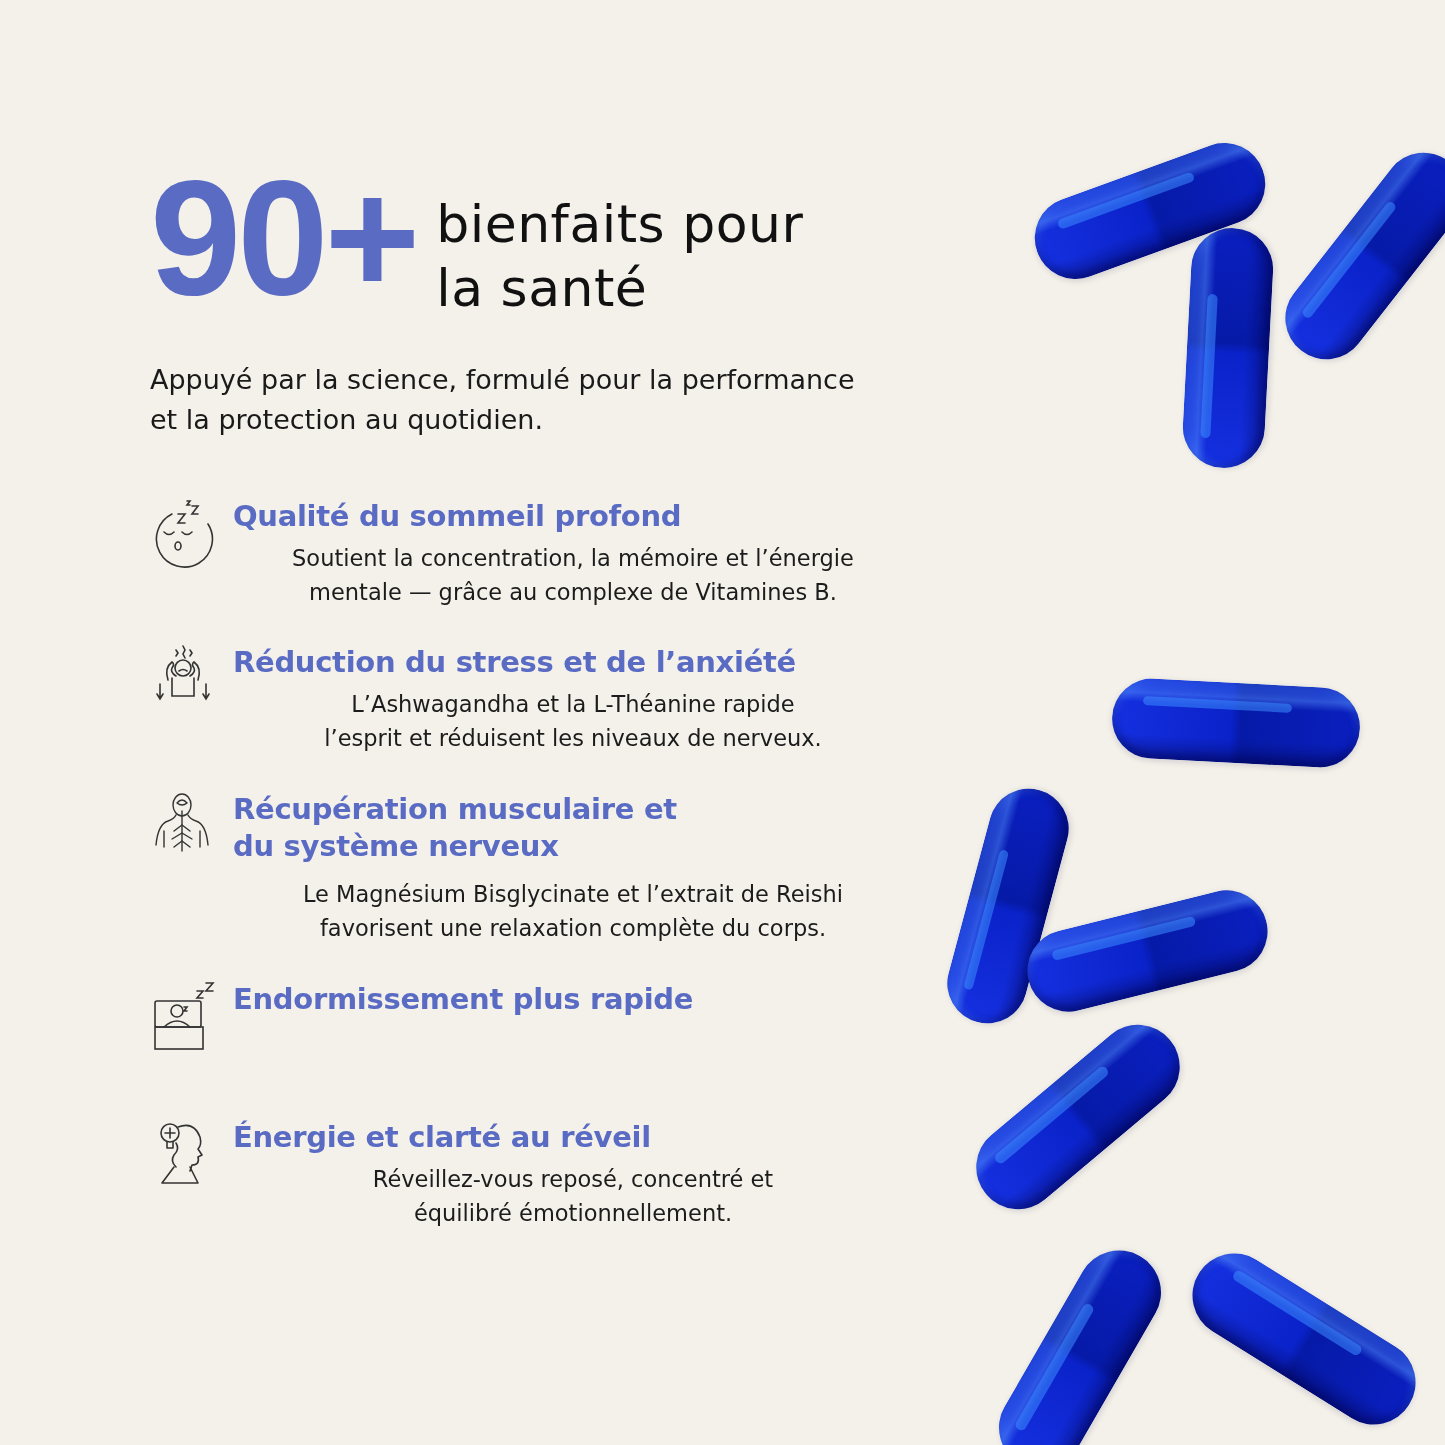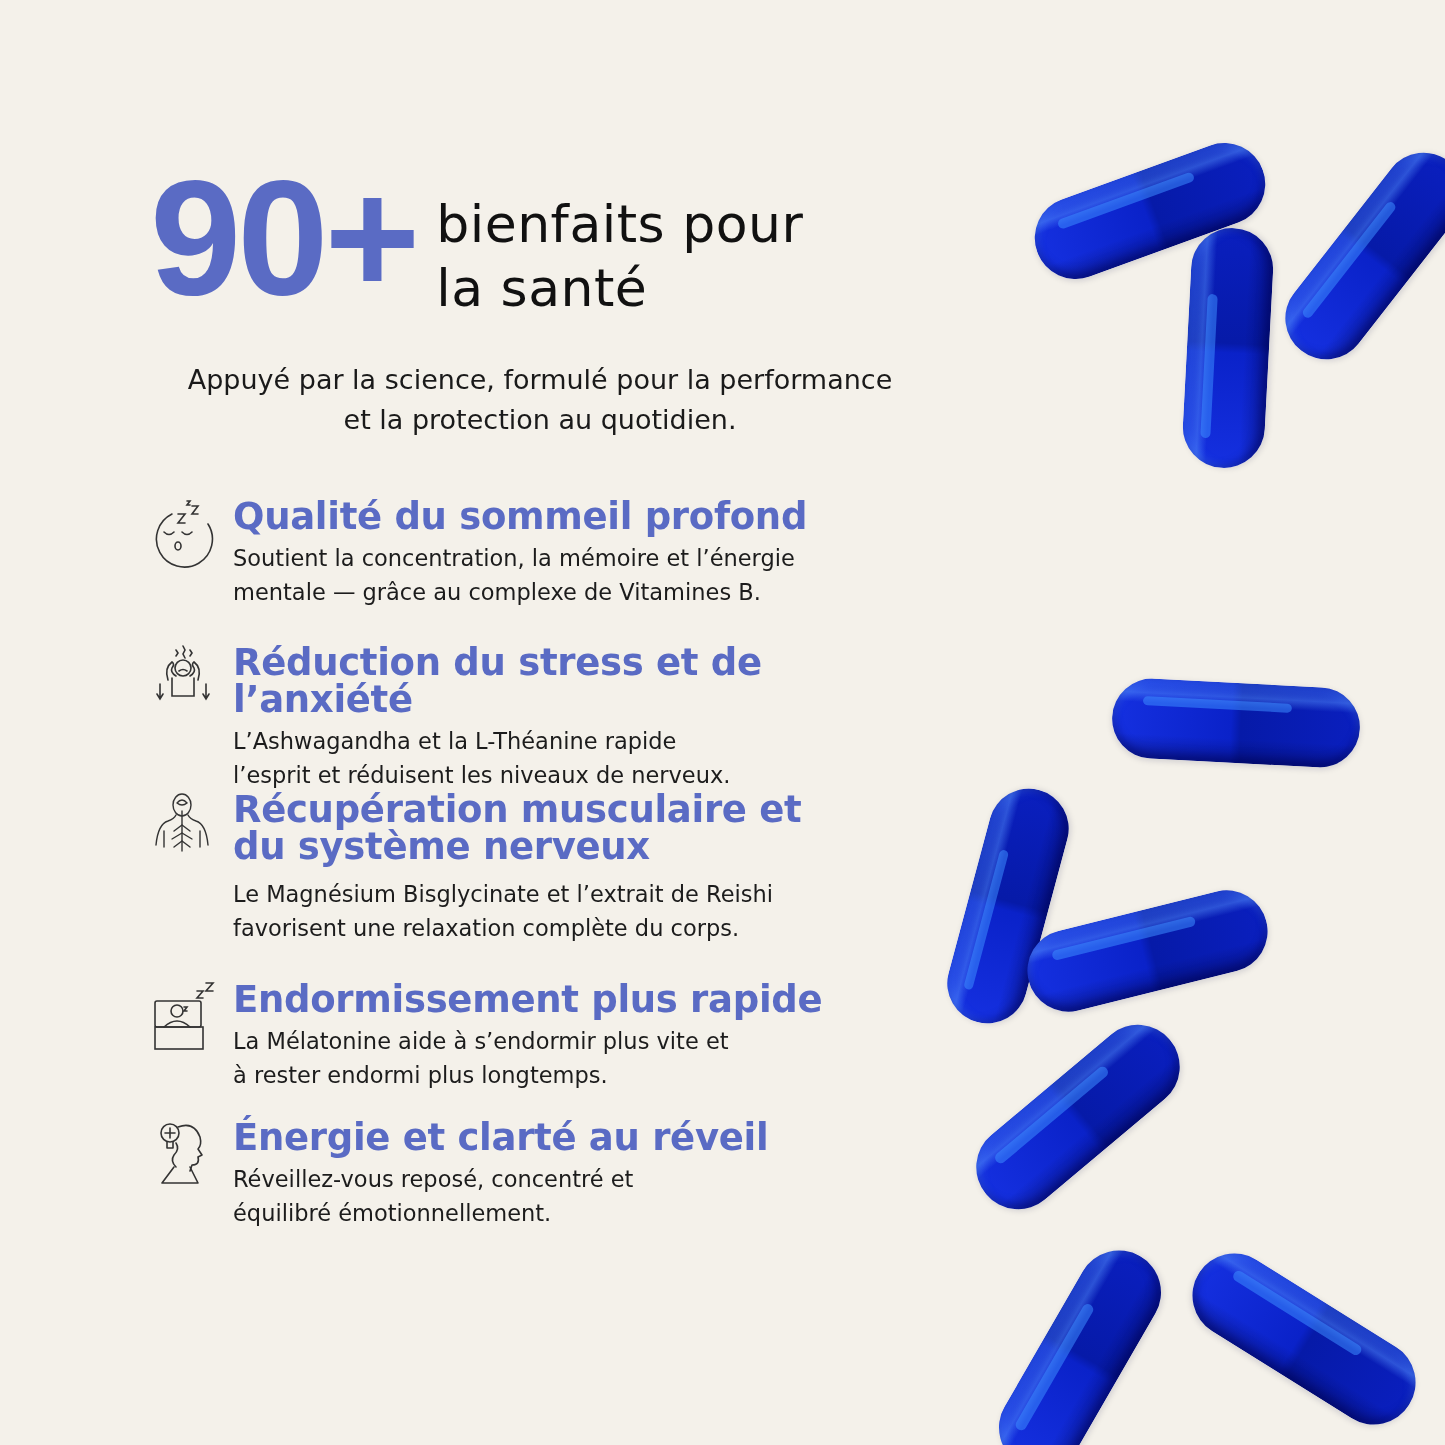--- a/index.html
+++ b/index.html
@@ -17,39 +17,39 @@
     color:#5a6bc4; margin-top:-4px;
   }
   .hero-title {
     font-family:"DejaVu Sans", sans-serif; font-weight:400;
     font-size:52px; line-height:64px; color:#111;
     margin-left:20px; margin-top:14px; letter-spacing:0.5px;
   }
   .hero-title span { display:block; }
   .subtitle {
     position:absolute; left:150px; top:360px; width:780px;
-    font-size:27px; line-height:40px; color:#1a1a1a; font-weight:400;text-align:center;
+    font-size:27px; line-height:40px; color:#1a1a1a; font-weight:400;
   }
   .subtitle span { display:block; }
   .benefits { position:absolute; left:150px; top:498px; width:760px; }
   .benefit { position:absolute; left:0; width:760px; }
   .benefit .icon {
     position:absolute; left:0; top:0; width:66px; height:70px;
   }
   .benefit .icon svg { width:66px; height:70px; }
   .benefit .text { position:absolute; left:83px; top:0; width:680px; }
   .benefit h3 {
     margin:0; font-family:"DejaVu Sans", sans-serif; font-weight:700;
-    font-size:37px; line-height:37px; color:#5a6bc4; letter-spacing:-0.3px;
+    font-size:29px; line-height:37px; color:#5a6bc4; letter-spacing:-0.3px;
   }
   .benefit h3 span { display:block; }
   .benefit p {
     margin:6px 0 0 0; font-size:22.5px; line-height:34px; color:#1c1c1c;
   }
-  .benefit p span { display:block; }
+  .benefit p span { display:block;text-align:center; }
 
   .capsules { position:absolute; left:0; top:0; width:1445px; height:1445px; pointer-events:none; }
   .capsule {
     position:absolute; border-radius:50px;
     background:
       linear-gradient(180deg, rgba(255,255,255,0) 0%, rgba(90,150,255,0.45) 18%, rgba(255,255,255,0) 30%, rgba(0,0,0,0) 70%, rgba(0,0,60,0.35) 100%),
       linear-gradient(90deg, #1530e0 0%, #0a22c9 48%, #061aa8 52%, #0a1fbf 100%);
     box-shadow: inset 0 -6px 10px rgba(0,0,80,0.45), inset 0 6px 8px rgba(80,140,255,0.35), 0 2px 6px rgba(0,0,60,0.15);
     transform-origin:center center;
   }
@@ -160,24 +160,20 @@
         <rect x="5" y="46" width="48" height="22"></rect>
         <path d="M47 10 l6 0 l-6 7 l6 0"></path>
         <path d="M56 2 l7 0 l-7 8 l7 0"></path>
         <path d="M34 26 l3 0 l-3 4 l3 0"></path>
       </svg>
     </div>
     <div class="text">
       <h3>
           <span>Endormissement plus rapide</span>
         </h3>
-      <p>
-        <span>La Mélatonine aide à s’endormir plus vite et</span>
-        <span>à rester endormi plus longtemps.</span>
-      </p>
     </div>
   </div>
 
   <div class="benefit" style="top:621px;">
     <div class="icon">
       <svg viewBox="0 0 66 70" fill="none" stroke="#333" stroke-width="1.6" stroke-linecap="round" stroke-linejoin="round">
         <circle cx="20" cy="14" r="9"></circle>
         <path d="M20 9 l0 10 M15 14 l10 0"></path>
         <path d="M17 23 l0 6 l6 0 l0 -6"></path>
         <path d="M28 8 q16 -6 22 10 q2 8 -2 12 l4 6 l-4 2 q2 8 -6 8 l-2 6"></path>

